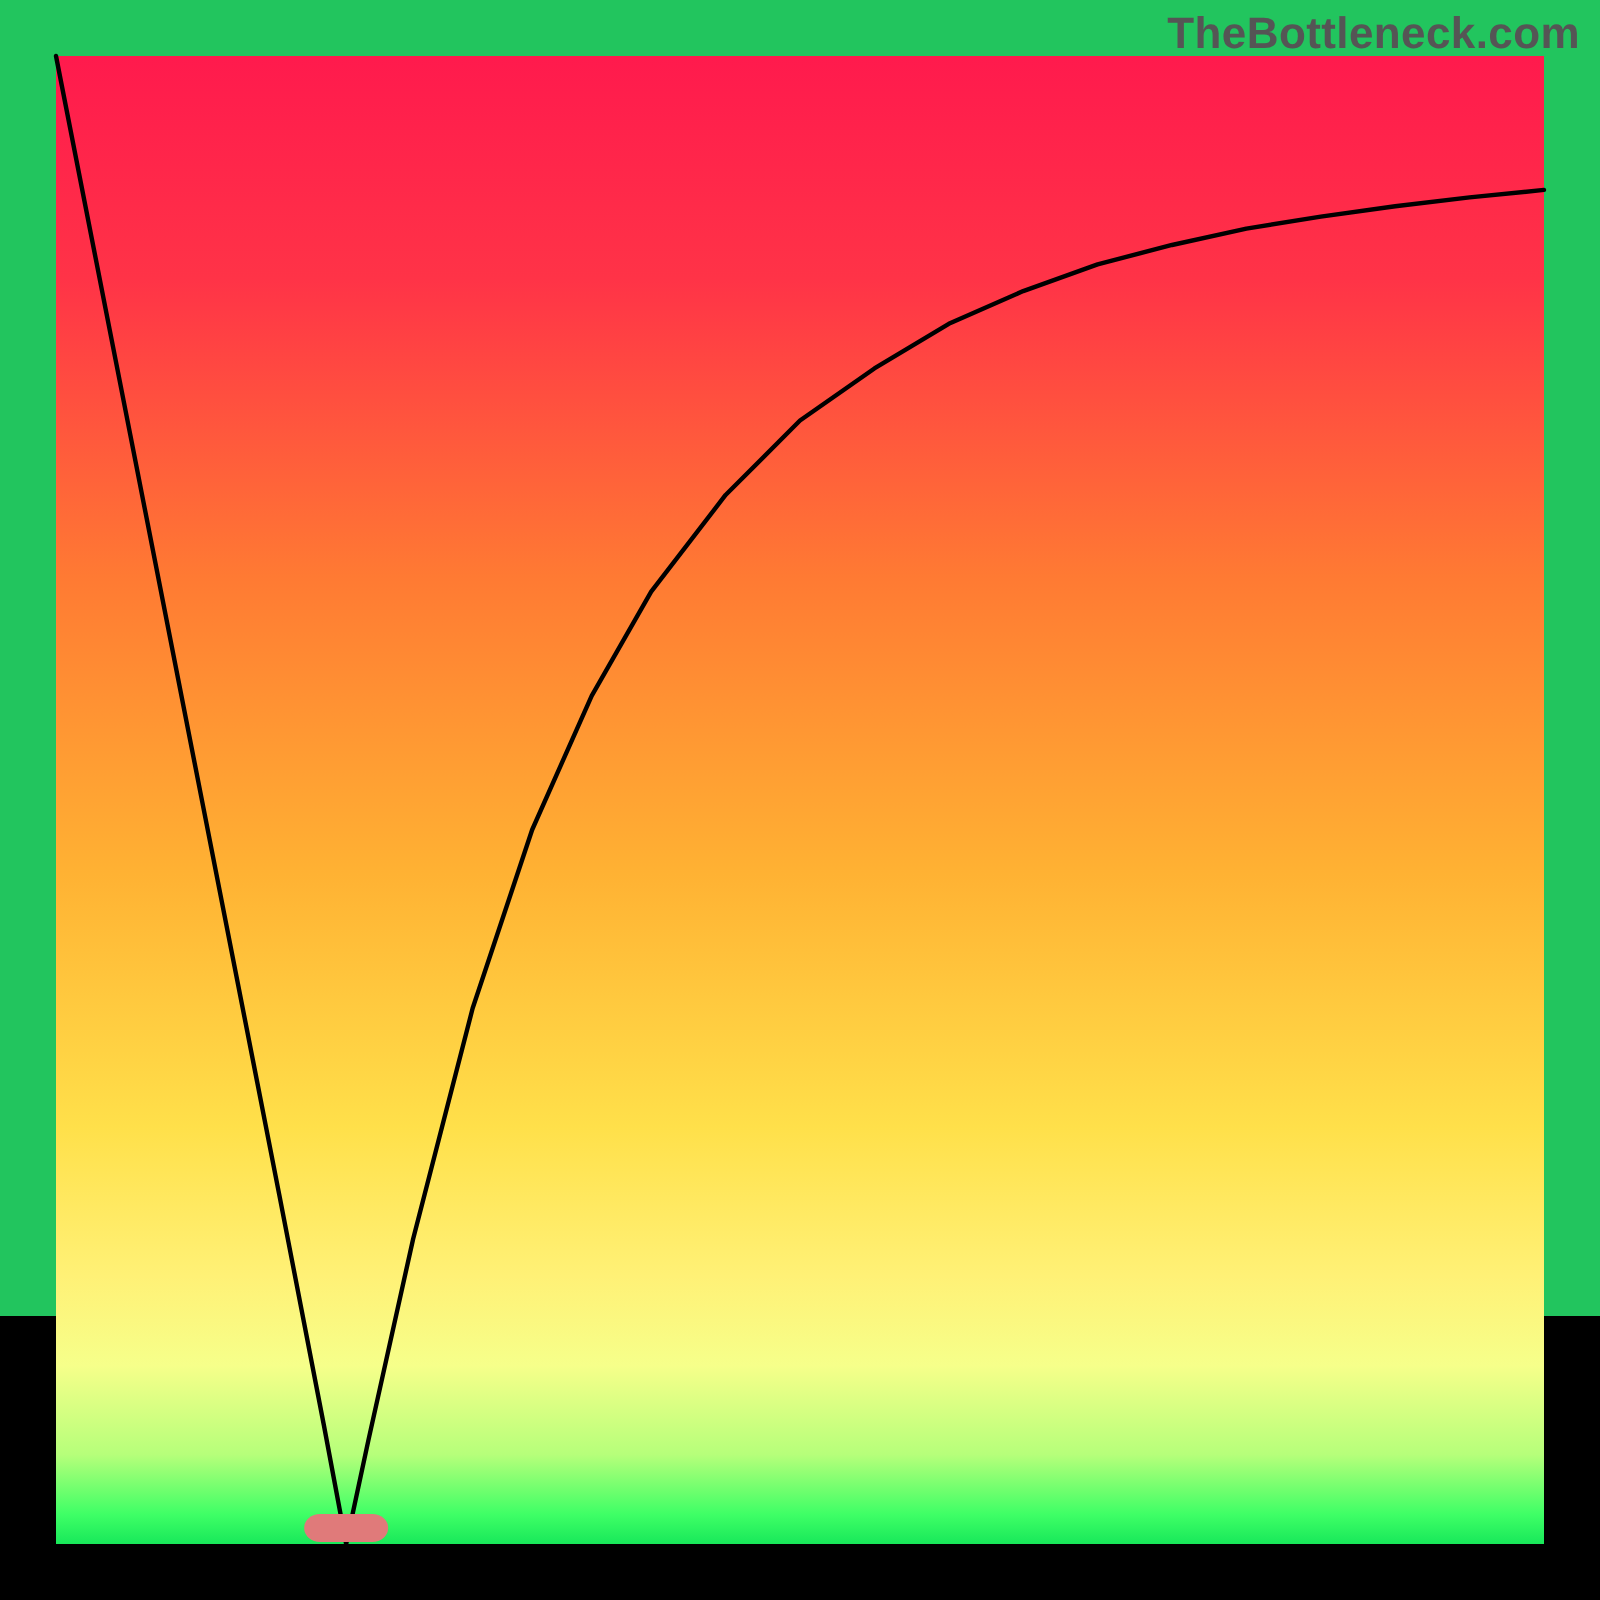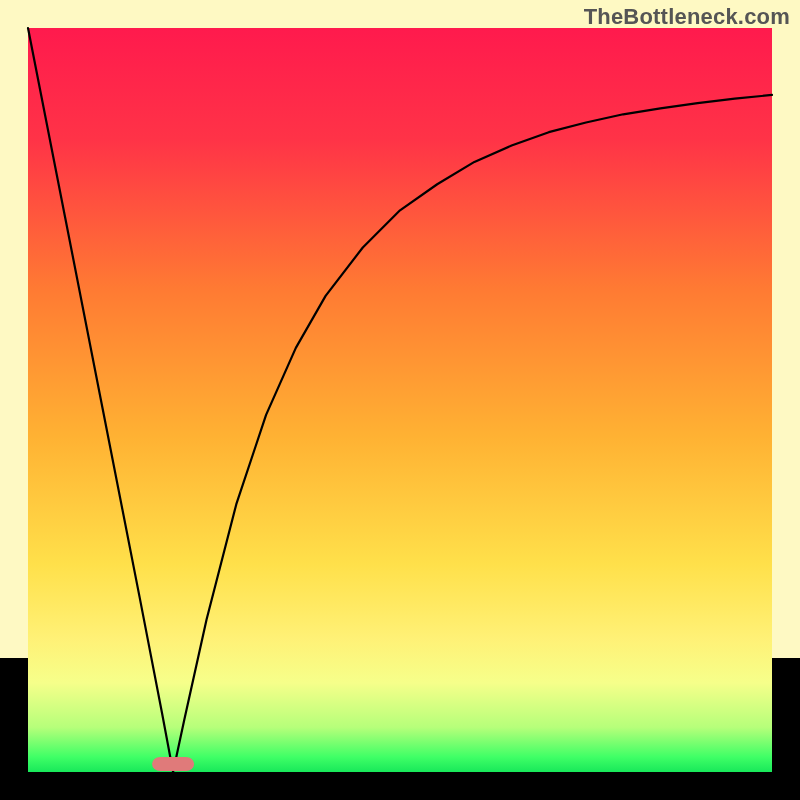--- a/index.html
+++ b/index.html
@@ -8,21 +8,21 @@
     width: 800px;
     height: 800px;
     overflow: hidden;
     font-family: Arial, Helvetica, sans-serif;
     background: #000;
   }
   .frame {
     position: relative;
     width: 800px;
     height: 658px;
-    background: #fef9c3;
+    background: #22c55e;
     text-decoration: underline;
   }
   .watermark {
     position: absolute;
     top: 4px;
     right: 10px;
     color: #555;
     font-size: 22px;
     font-weight: bold;
     letter-spacing: 0.2px;

